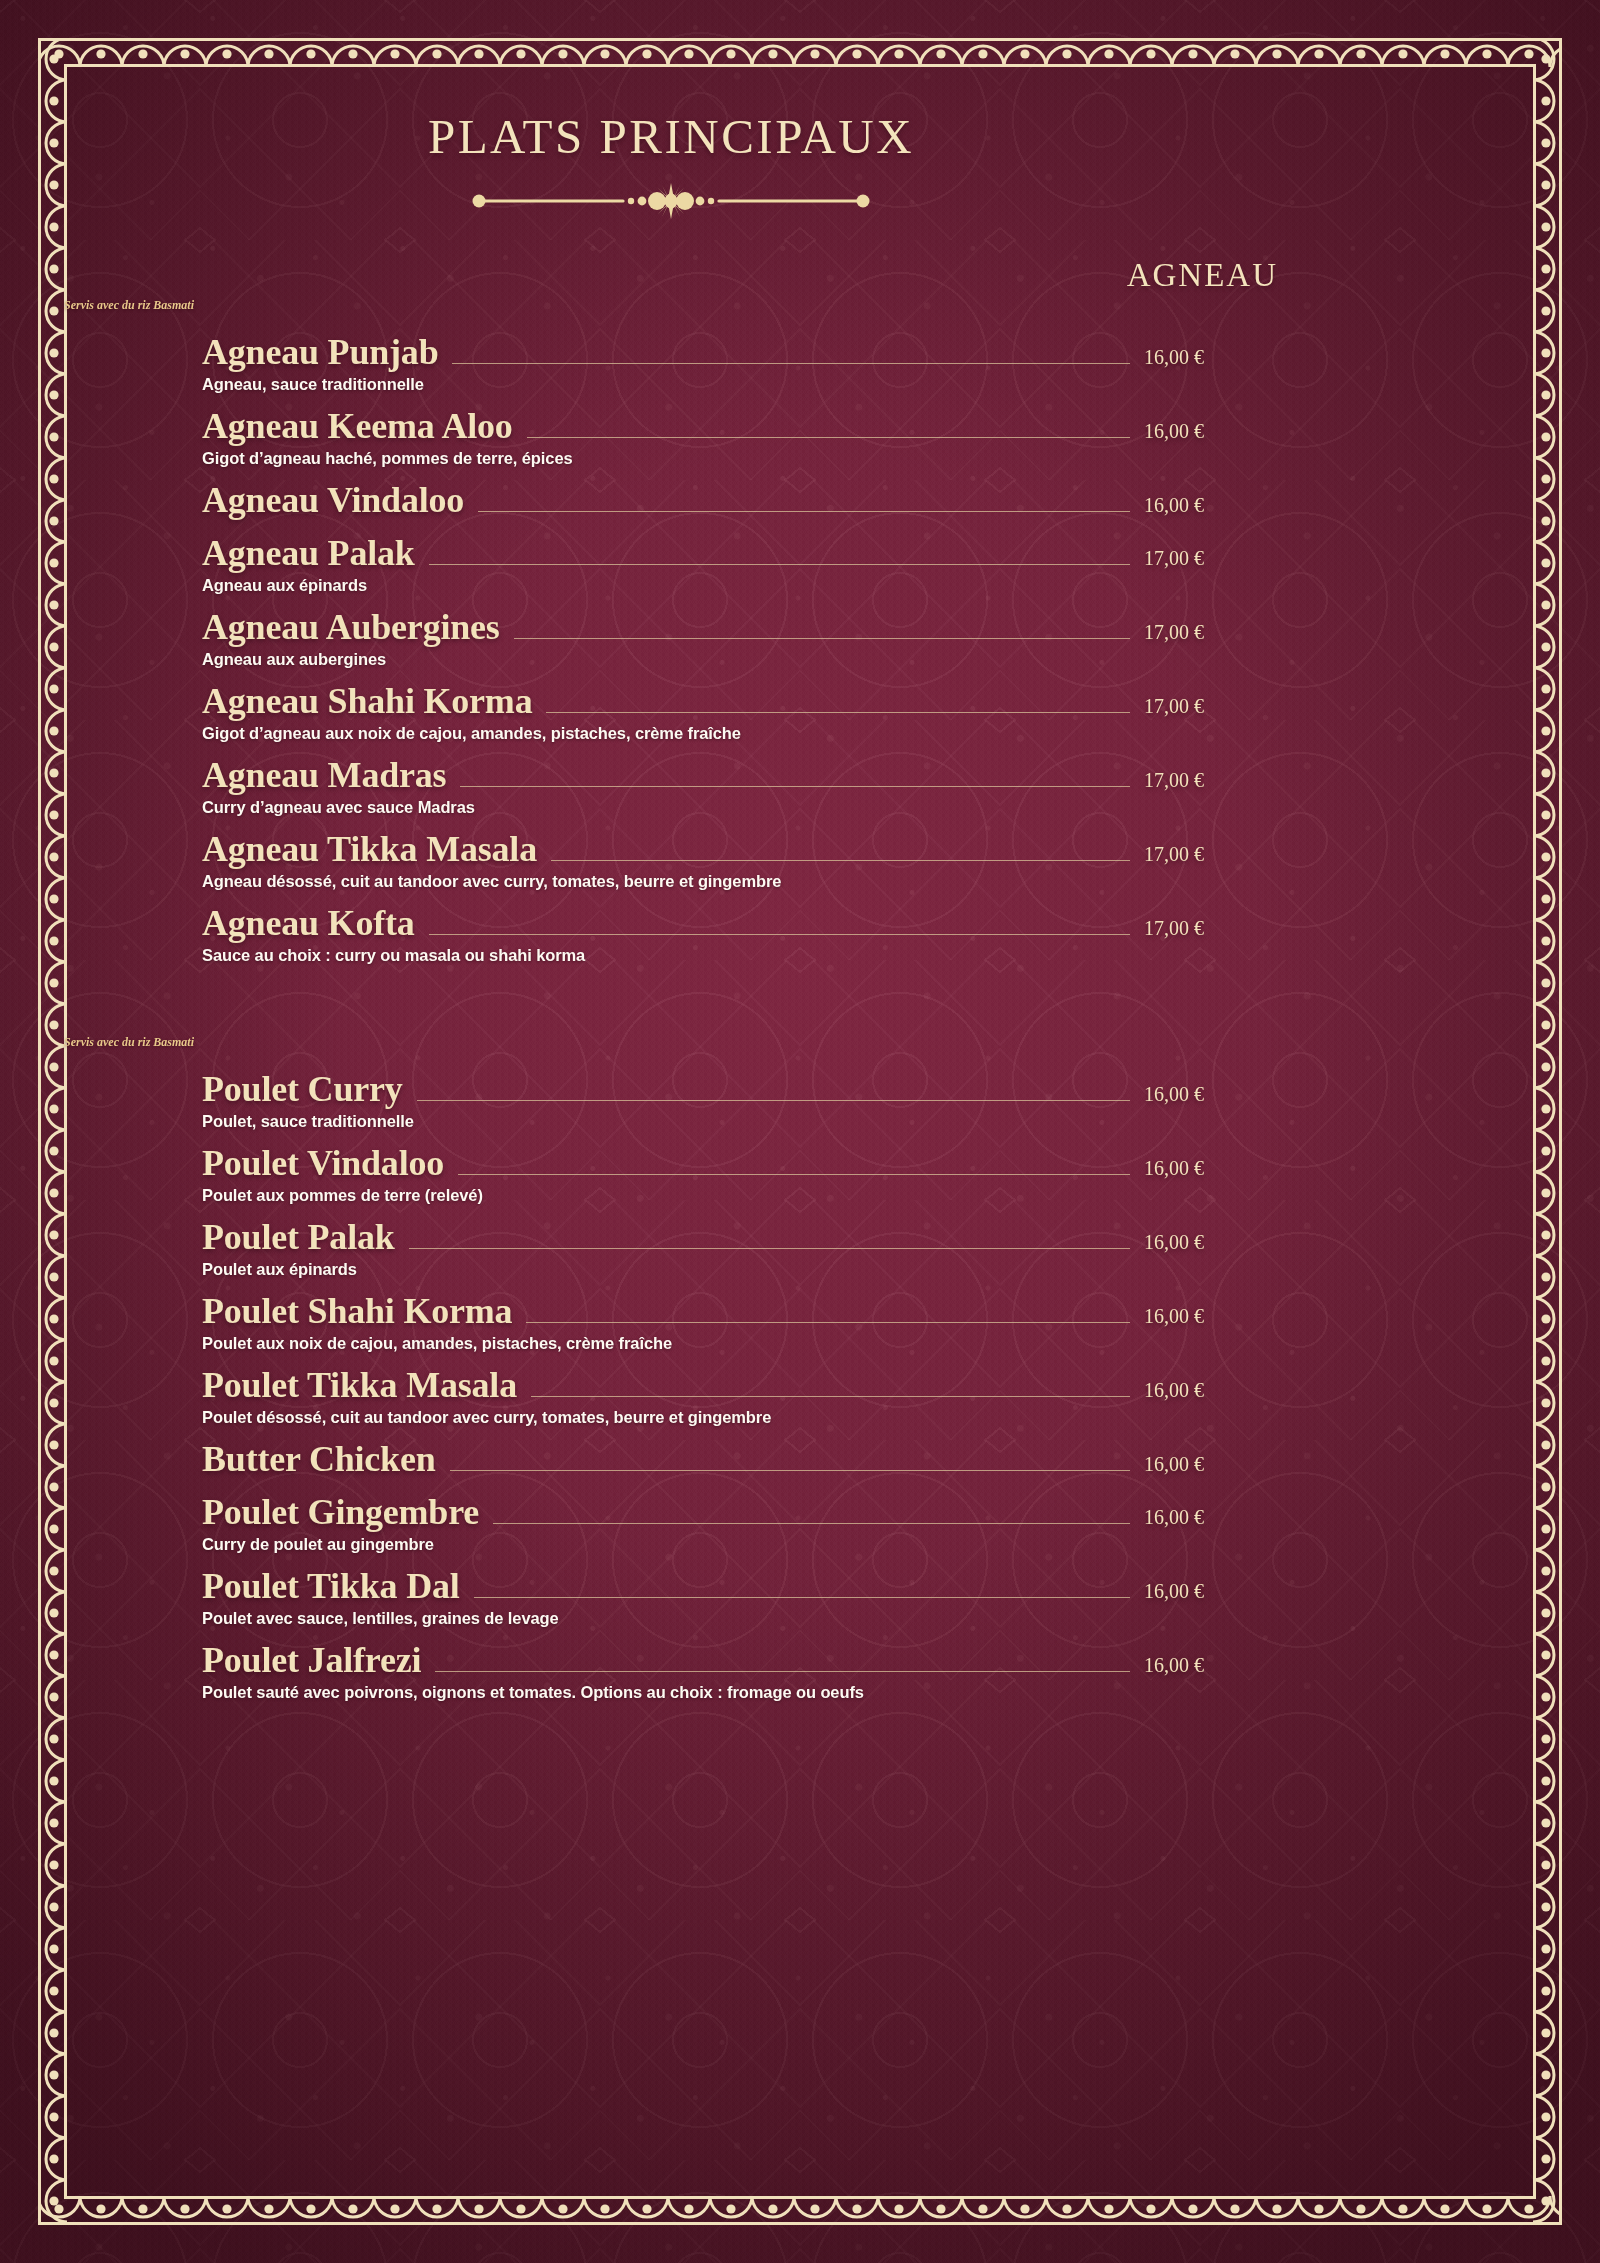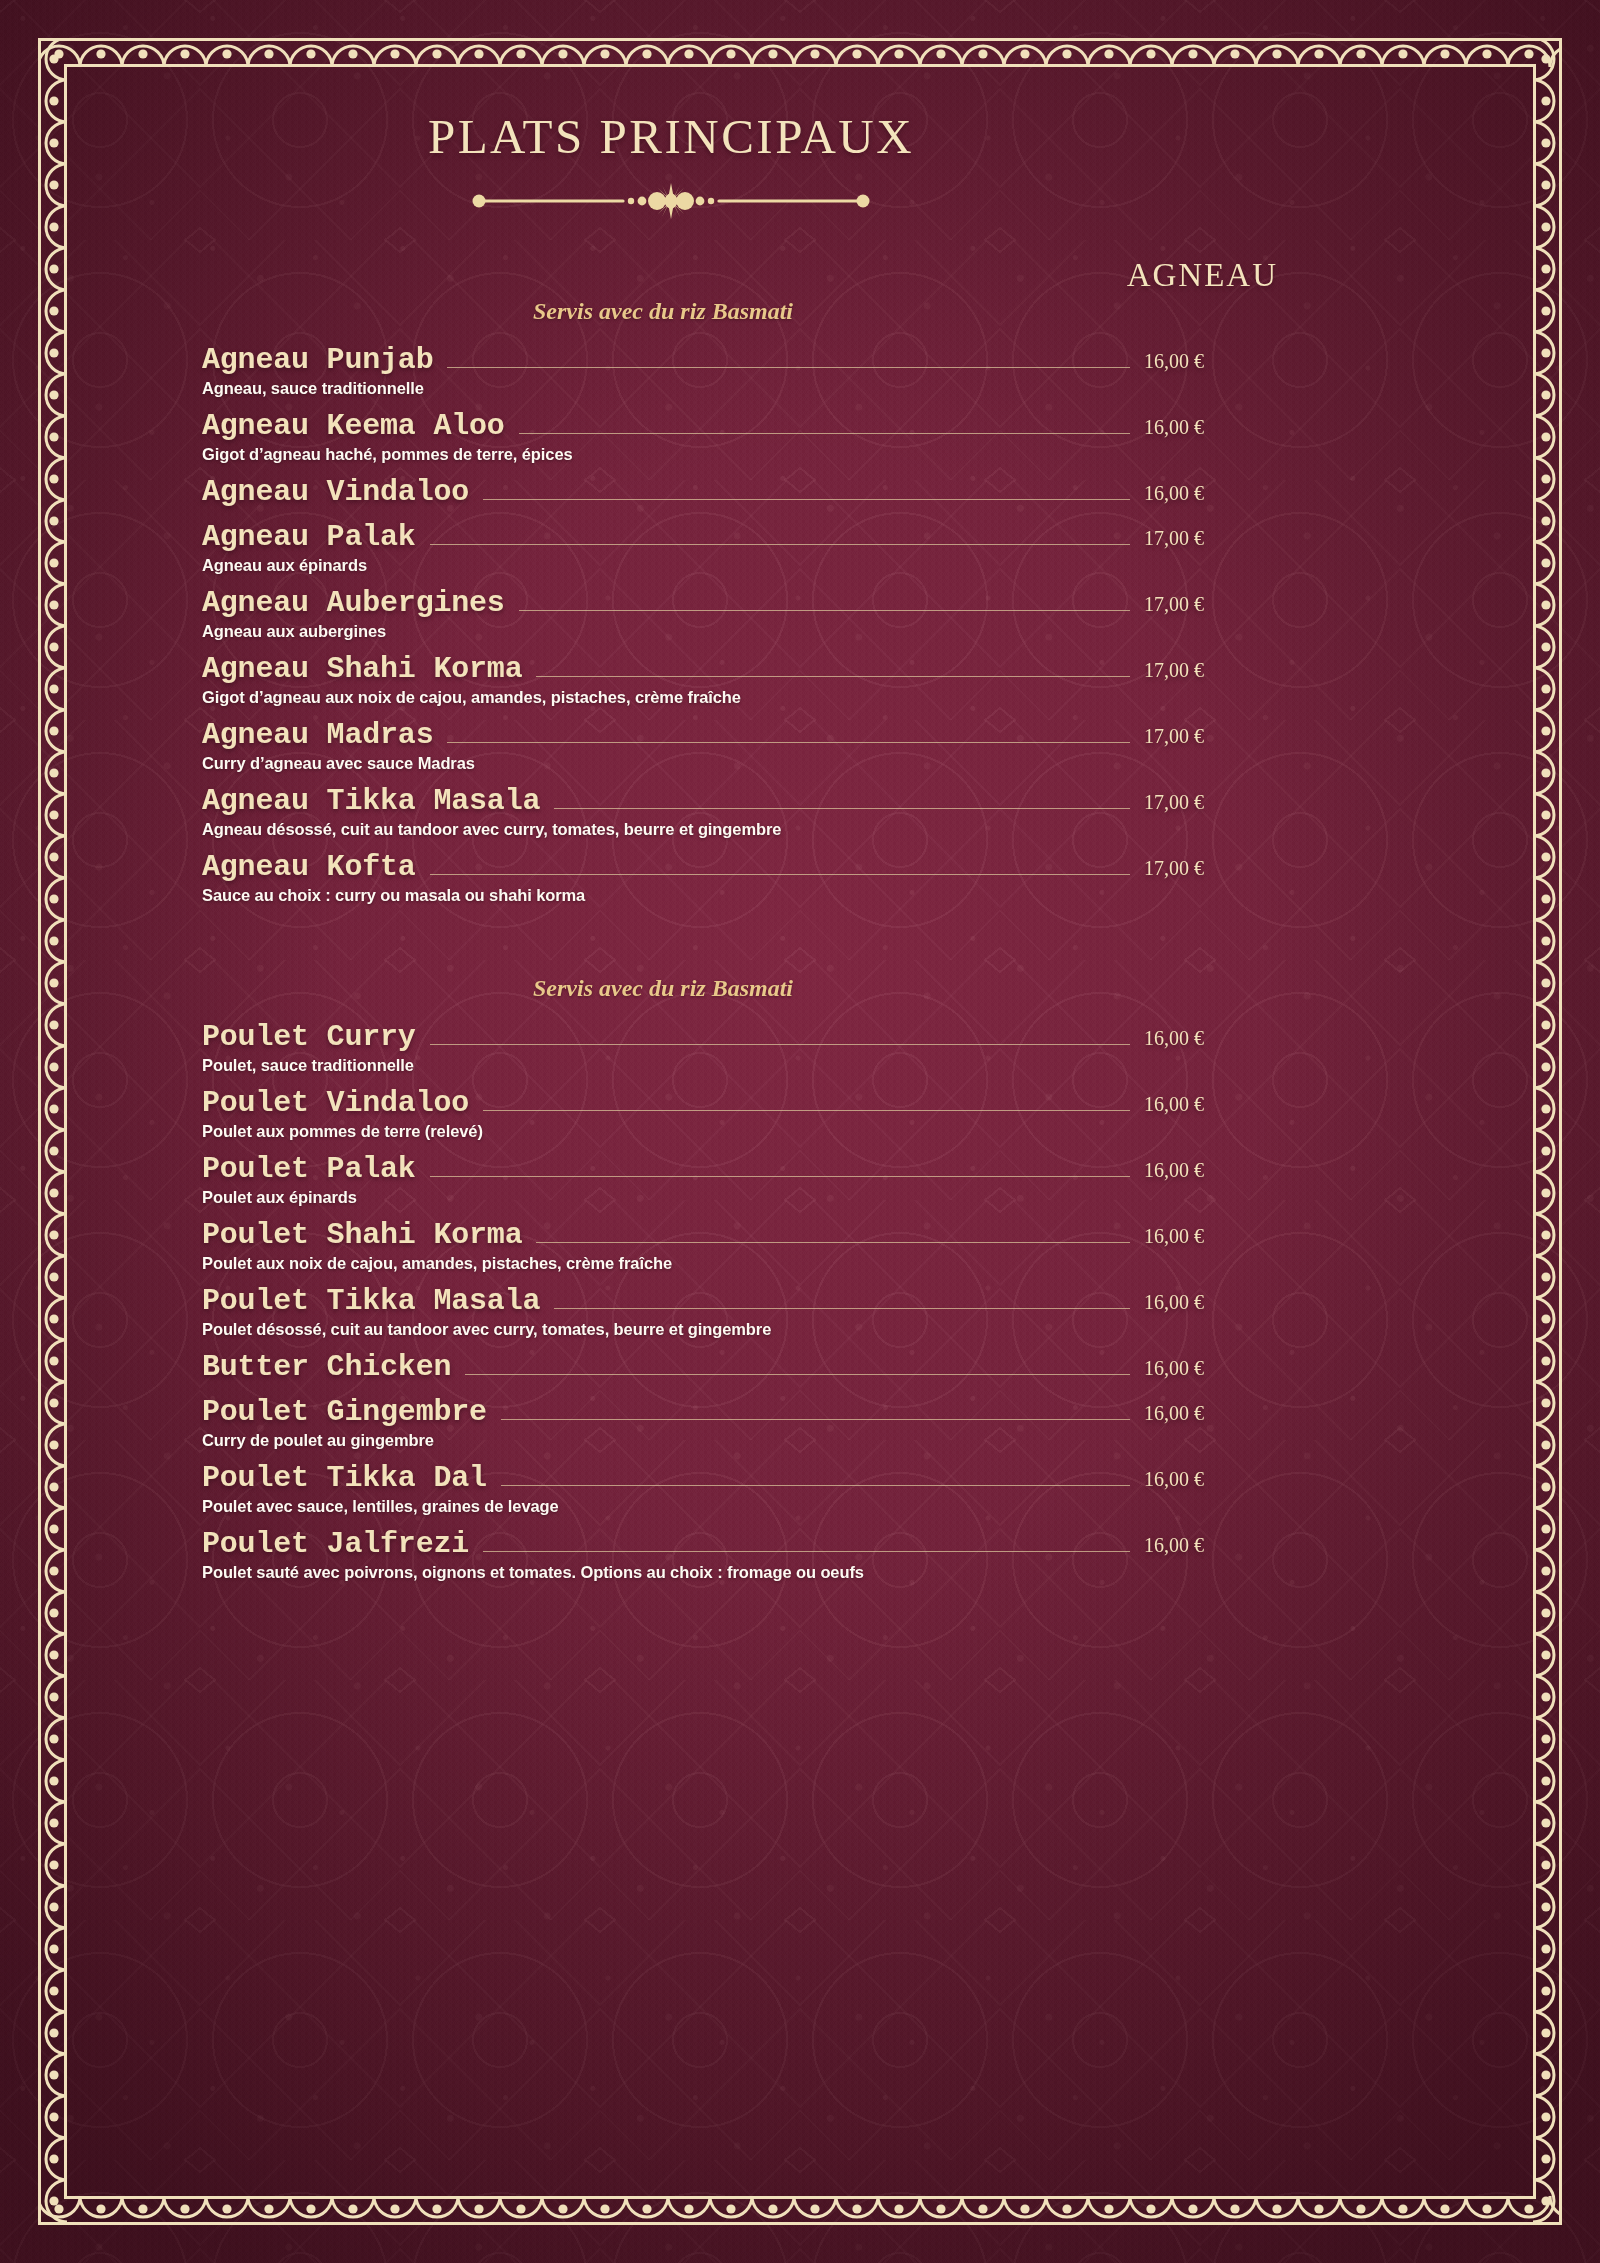--- a/index.html
+++ b/index.html
@@ -124,45 +124,45 @@
     text-align: right;
     font-family: "Liberation Serif", serif;
     color: #f3e3bc;
     font-size: 33px;
     letter-spacing: 2px;
     margin: 0;
     font-weight: 400;
     text-shadow: 0 2px 4px rgba(45,8,20,.5);
   }
   .section-sub {
-    text-align: center;
+    text-align: left;
     font-family: "Liberation Serif", serif;
     font-style: italic;
     font-weight: 700;
     color: #e8c88a;
-    font-size: 24px;
+    font-size: 12px;
     margin: 4px 16px 0 0;
     text-shadow: 0 1px 3px rgba(45,8,20,.5);
   }
 
   .items {
     margin: 18px 74px 0 138px;
   }
 
   .item { margin-bottom: 11px; }
 
   .item-line {
     display: flex;
     align-items: baseline;
     width: 100%;
   }
   .item-name {
-    font-family: Liberation Mono, monospace;
+    font-family: Liberation Serif, serif;
     font-weight: 700;
-    font-size: 30px;
+    font-size: 36px;
     color: #f2e2bb;
     white-space: nowrap;
     letter-spacing: -.2px;
     text-shadow: 0 2px 4px rgba(45,8,20,.55);
   }
   .leader {
     flex: 1 1 auto;
     height: 1px;
     margin: 0 14px 8px 14px;
     background: #d8c39a;

